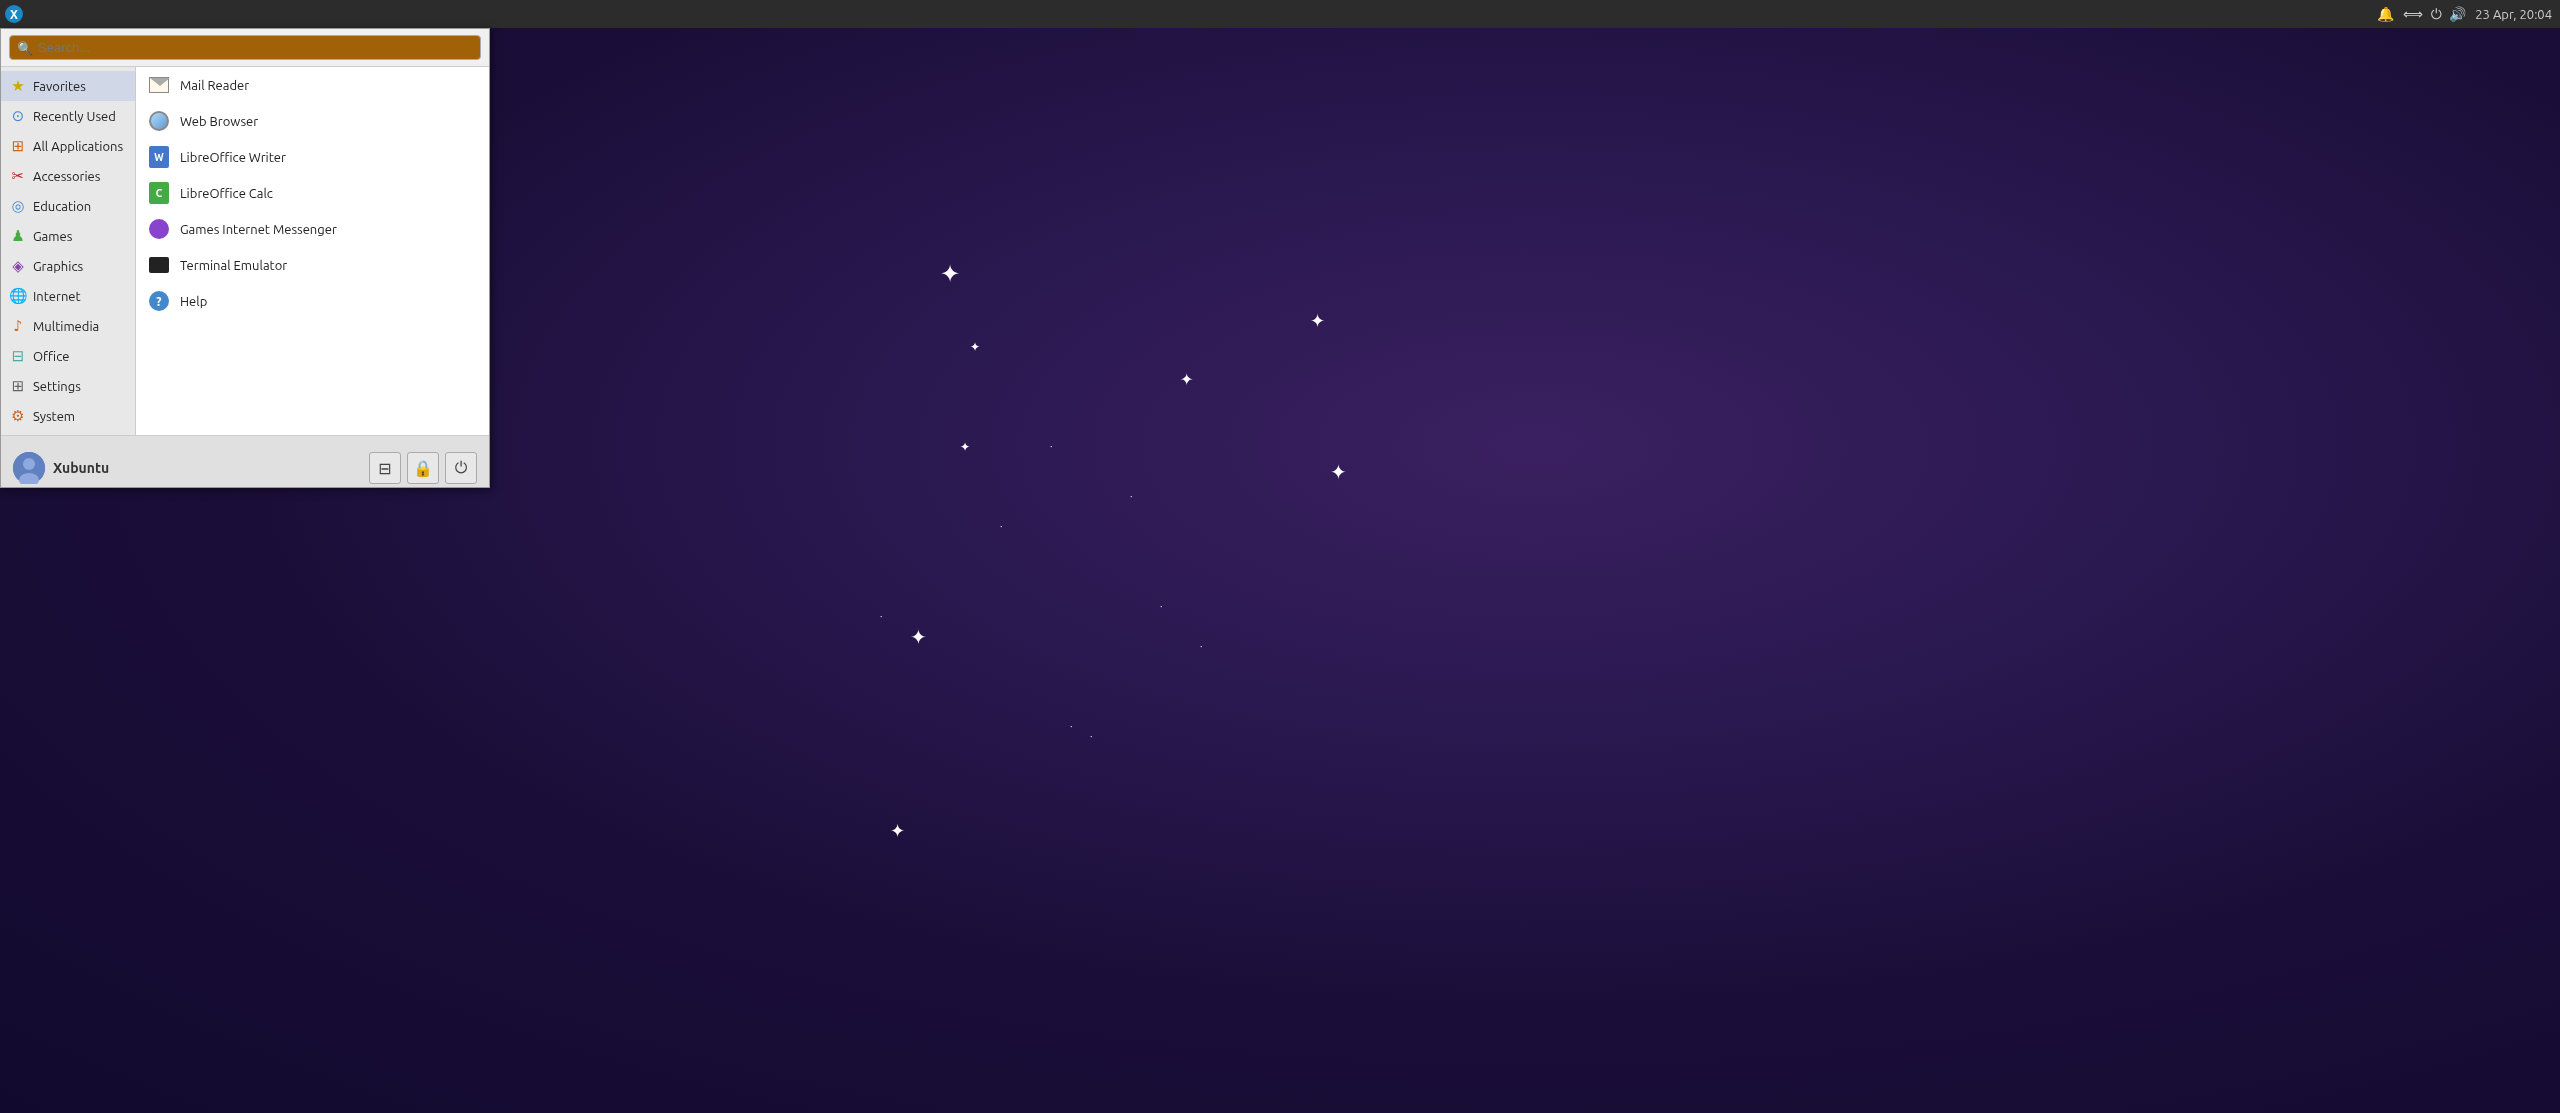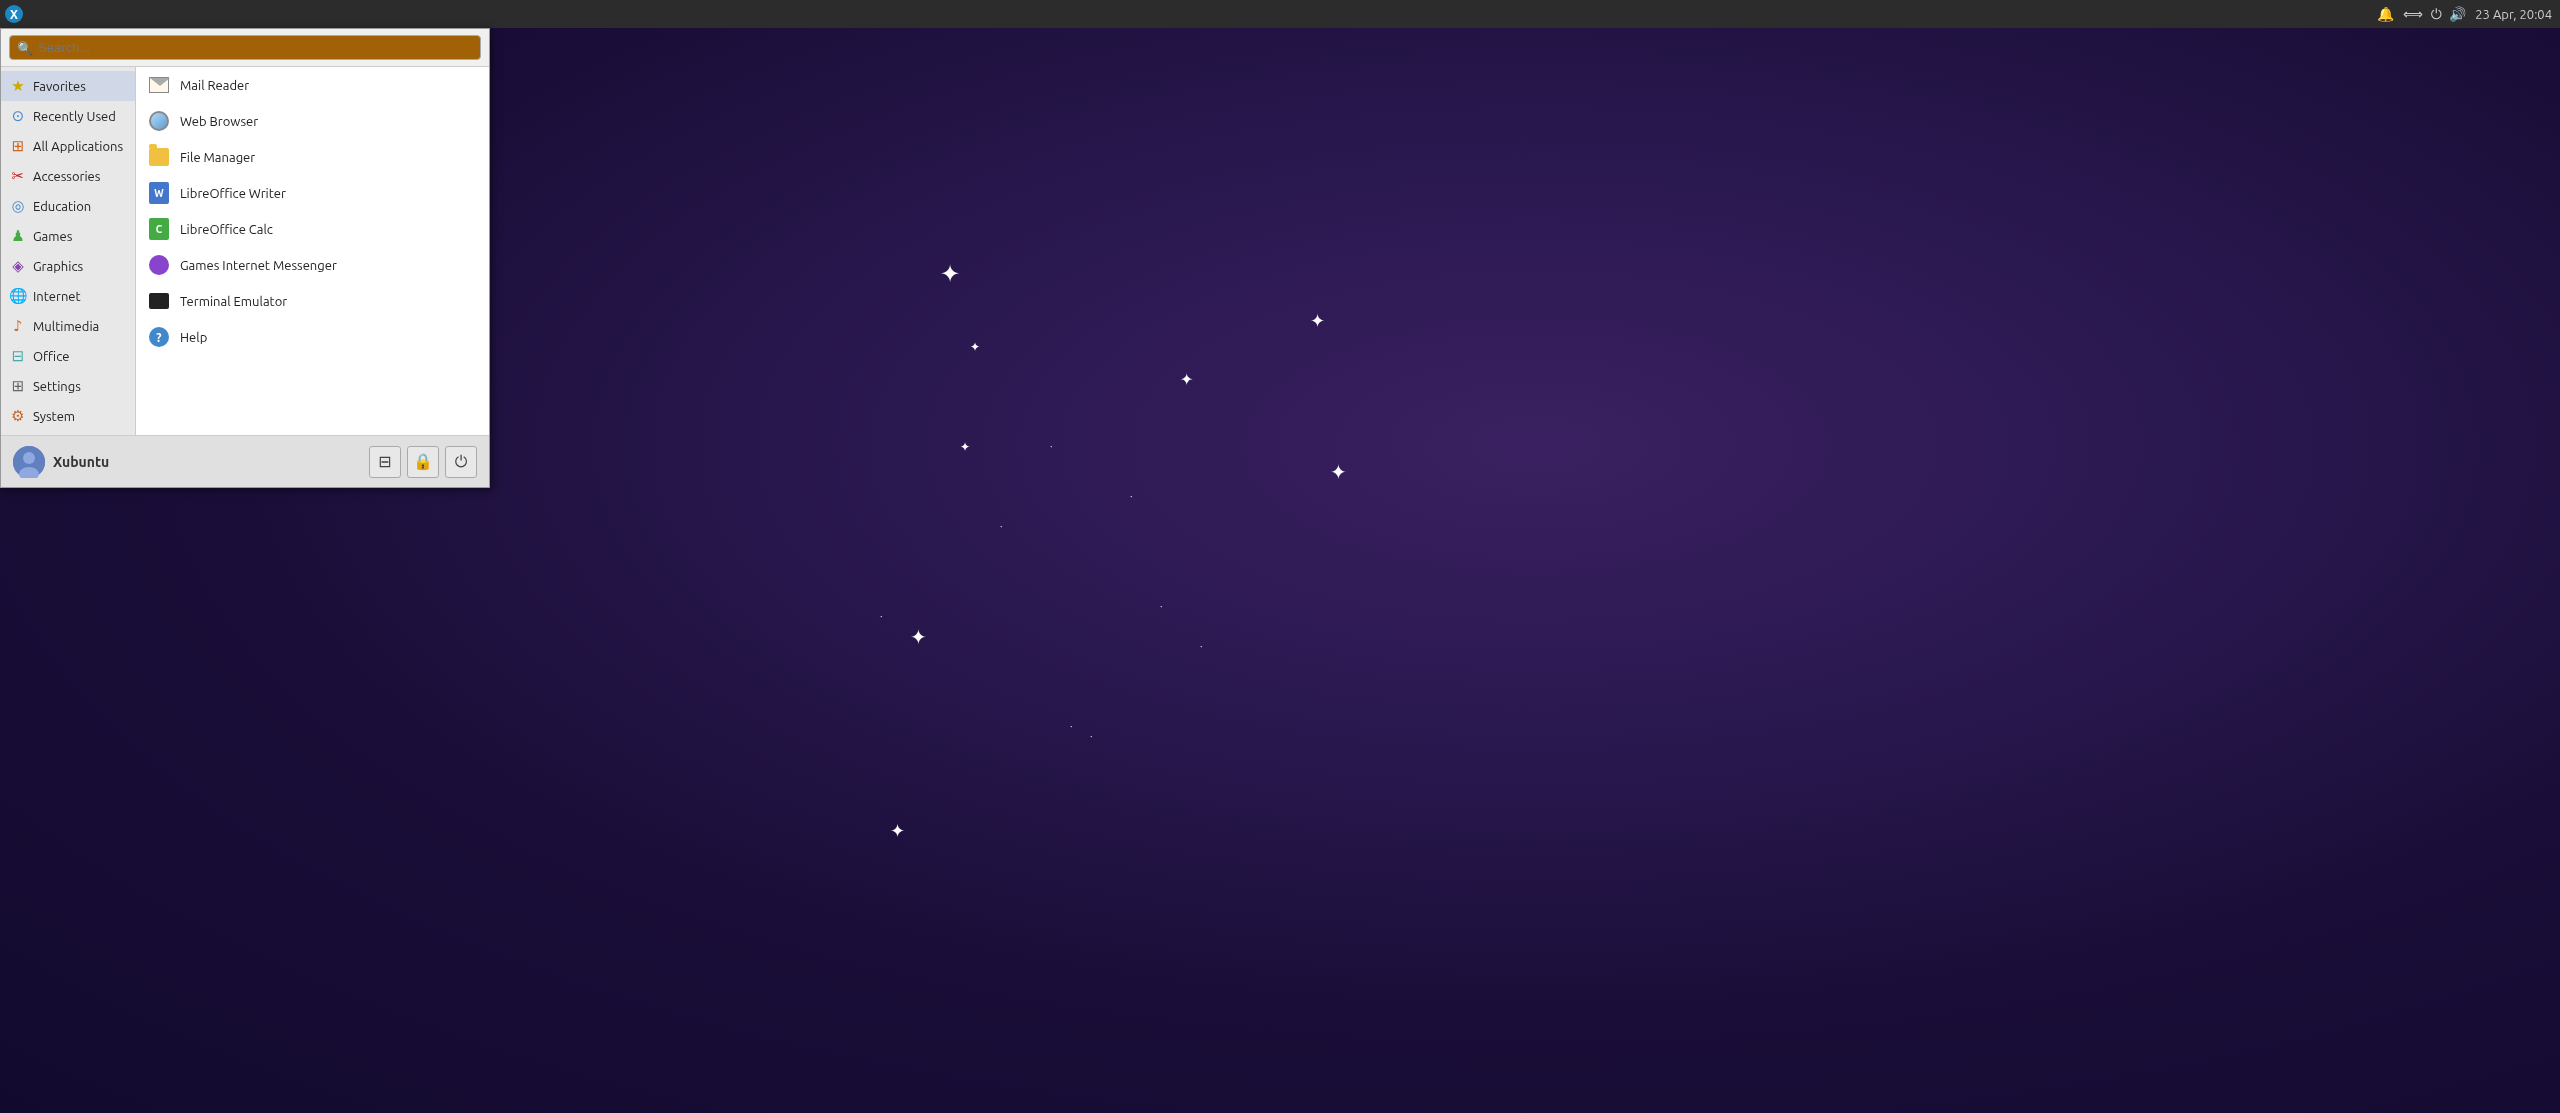--- a/index.html
+++ b/index.html
@@ -175,21 +175,21 @@
       font-size: 16px;
       flex-shrink: 0;
     }
 
     
     .menu-footer {
       height: 52px;
       background: #e0e0e0;
       border-top: 1px solid #ccc;
       display: flex;
-      align-items: center;
+      align-items: flex-start;
       justify-content: space-between;
       padding: 16px 12px;
     }
 
     .user-info {
       display: flex;
       align-items: center;
       gap: 8px;
       cursor: pointer;
     }
@@ -455,26 +455,20 @@
           <span>Mail Reader</span>
         </div>
 
         <div class="app-list-item">
           <div class="app-icon">
             <div class="app-icon-globe"></div>
           </div>
           <span>Web Browser</span>
         </div>
 
-        <div class="app-list-item">
-          <div class="app-icon">
-            <div class="app-icon-folder"></div>
-          </div>
-          <span>File Manager</span>
-        </div>
 
         <div class="app-list-item">
           <div class="app-icon">
             <div class="app-icon-librewriter">W</div>
           </div>
           <span>LibreOffice Writer</span>
         </div>
 
         <div class="app-list-item">
           <div class="app-icon">

